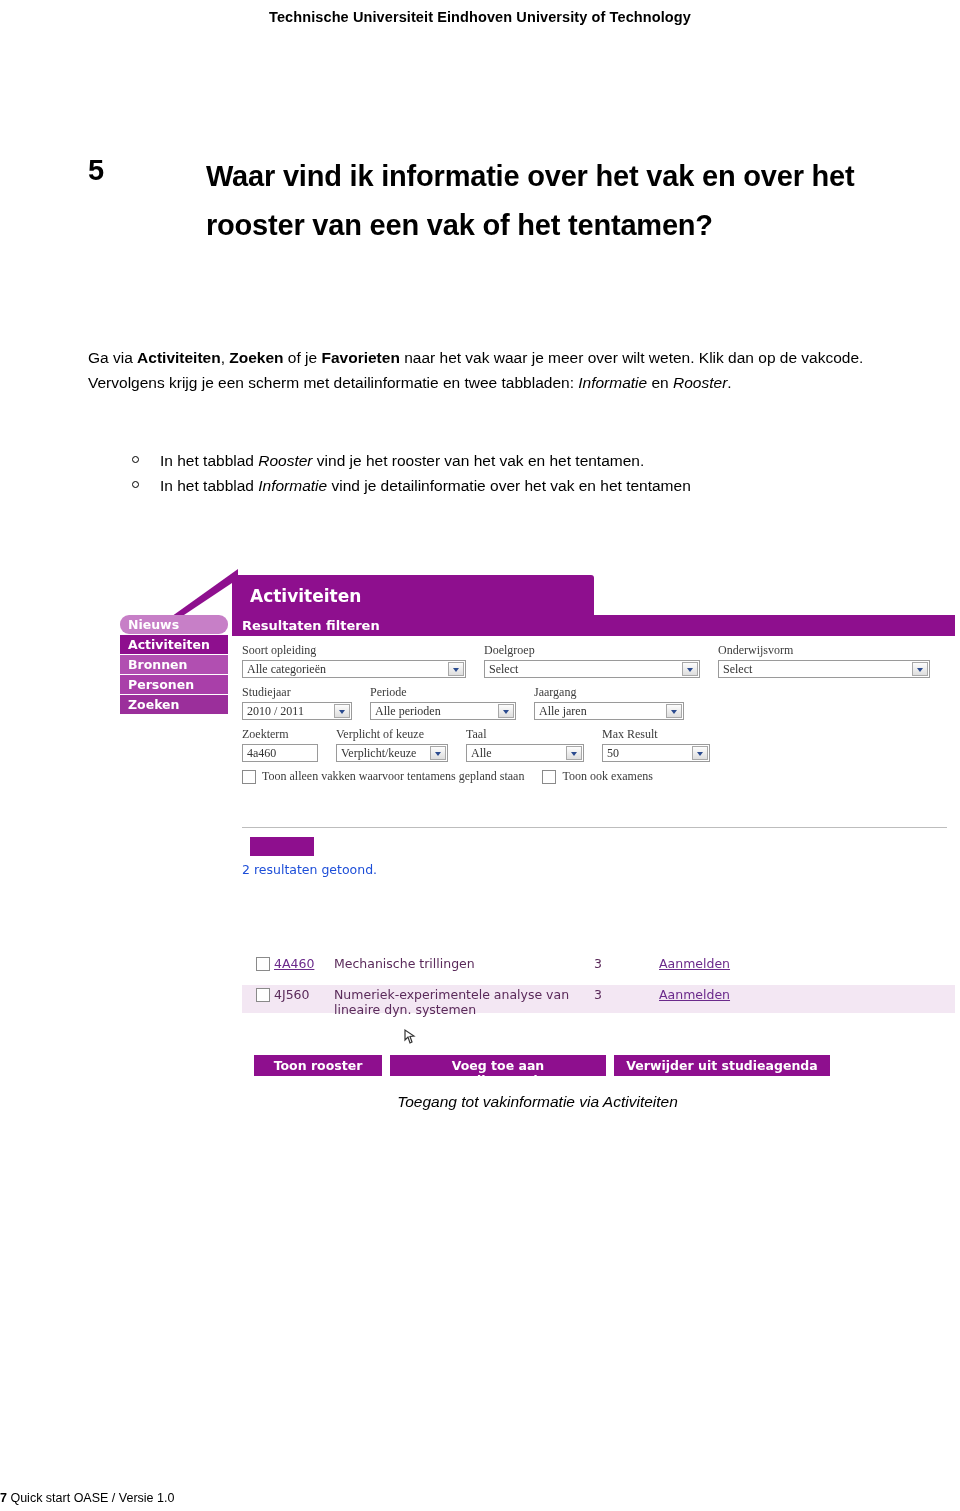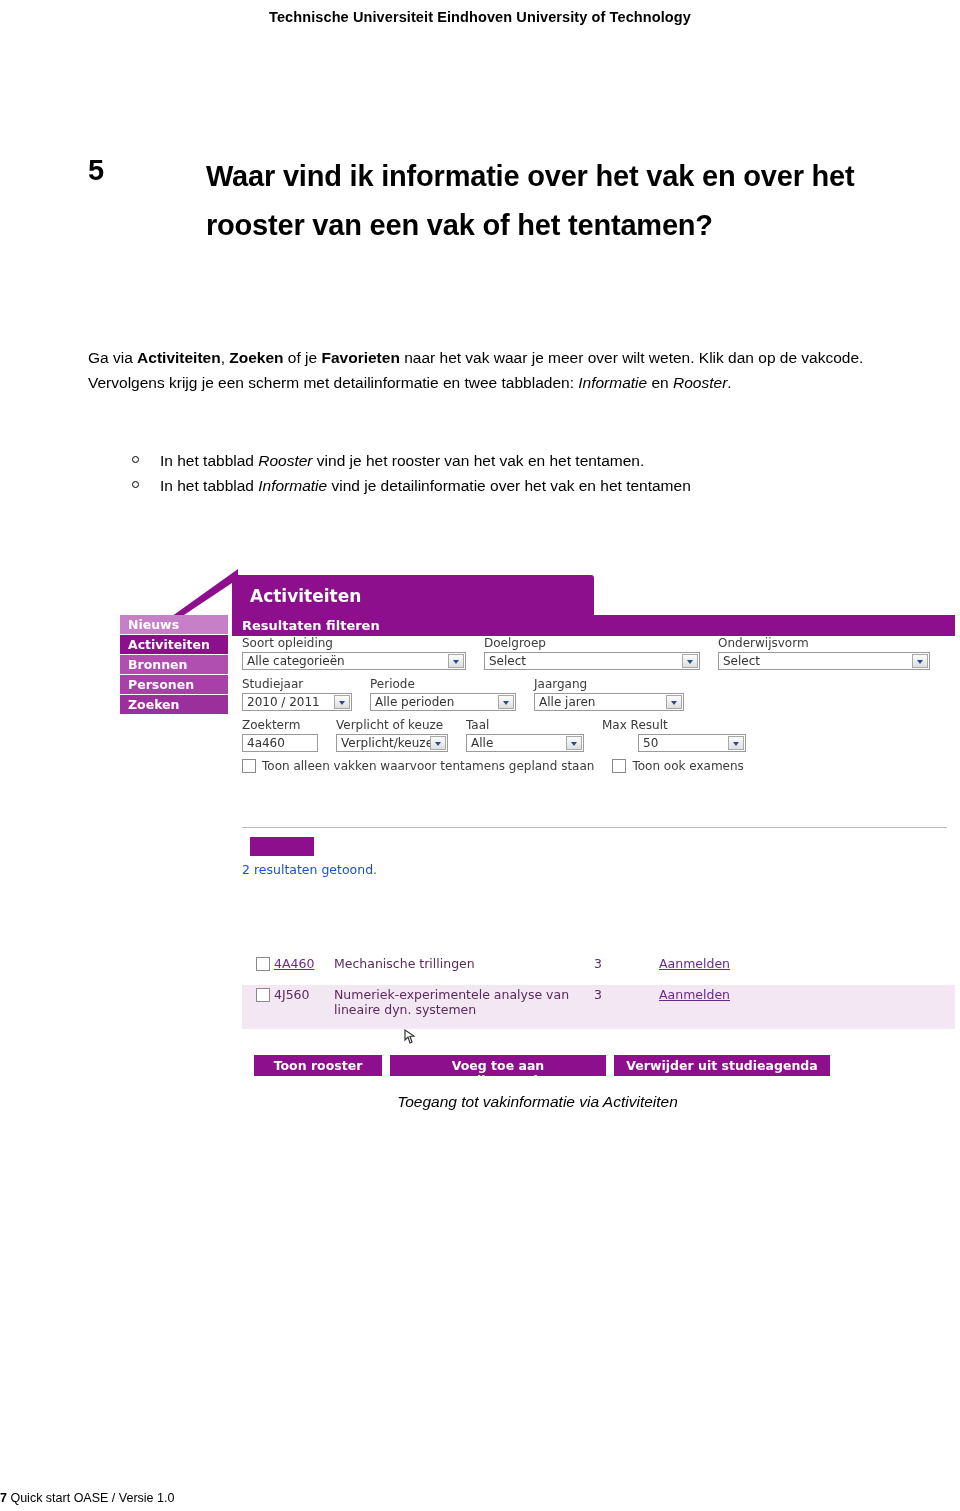--- a/index.html
+++ b/index.html
@@ -109,21 +109,21 @@
   .navitem {
     width: 108px;
     height: 19px;
     margin-bottom: 1px;
     color: #ffffff;
     font-size: 12.5px;
     font-weight: bold;
     padding: 2px 0 0 8px;
     box-sizing: border-box;
   }
-  .nav-nieuws { background: #c77fc7; }
+  .nav-nieuws { background: #c77fc7; border-radius: 9px; }
   .nav-activiteiten { background: #8e0f8e; }
   .nav-bronnen { background: #b14fb1; }
   .nav-personen { background: #a93fa9; }
   .nav-zoeken { background: #9b2f9b; }
 
   .tabbar {
     position: absolute;
     left: 112px;
     top: 10px;
     width: 362px;
@@ -162,22 +162,23 @@
     background: #8e0f8e;
     color: #ffffff;
     font-size: 13px;
     font-weight: bold;
     padding: 3px 0 0 10px;
     box-sizing: border-box;
   }
   .filters {
     position: absolute;
     left: 10px;
-    top: 21px;
+    top: 28px;
     width: 705px;
+    font-family: Liberation Serif, serif;
   }
   .frow {
     display: flex;
     margin-bottom: 7px;
   }
   .fcell { margin-right: 18px; }
   .flabel {
     font-size: 12px;
     color: #3b3b3b;
     margin-bottom: 2px;
@@ -449,21 +450,21 @@
           </div>
           <div class="fcell">
             <div class="flabel">Taal</div>
             <div class="fselect" style="width:118px;">
               <span>Alle</span>
               <span class="arrow"></span>
             </div>
           </div>
           <div class="fcell">
             <div class="flabel">Max Result</div>
-            <div class="fselect" style="width:108px;margin-left:36px;">
+            <div class="fselect" style="width:108px;">
               <span>50</span>
               <span class="arrow"></span>
             </div>
           </div>
         </div>
 
         <div class="checkrow">
           <span class="cbox"></span>
           <span>Toon alleen vakken waarvoor tentamens gepland staan</span>
           <span class="cbox" style="margin-left:18px;"></span>
@@ -478,21 +479,21 @@
 
 
       <div class="row" style="top:340px; height:28px;">
         <span class="cbox" style="left:14px; top:2px; position:absolute;"></span>
         <span class="rowlink" style="left:32px; top:1px;">4A460</span>
         <span style="left:92px; top:1px;">Mechanische trillingen</span>
         <span style="left:352px; top:1px;">3</span>
         <span class="rowlink" style="left:417px; top:1px;">Aanmelden</span>
       </div>
 
-      <div class="row alt" style="top:370px; height:44px;">
+      <div class="row alt" style="top:370px; height:28px;">
         <span class="cbox" style="left:14px; top:3px; position:absolute;"></span>
         <span style="left:32px; top:2px;">4J560</span>
         <span style="left:92px; top:2px; width:250px;">Numeriek-experimentele analyse van lineaire dyn. systemen</span>
         <span style="left:352px; top:2px;">3</span>
         <span class="rowlink" style="left:417px; top:2px;">Aanmelden</span>
       </div>
 
       <svg class="cursor" viewBox="0 0 18 20">
         <path d="M3,3 L3,13 L6,10 L8,16 L10,15 L8,9.5 L12,9 Z" fill="#ffffff" stroke="#333333" stroke-width="1.2"></path>
       </svg>

